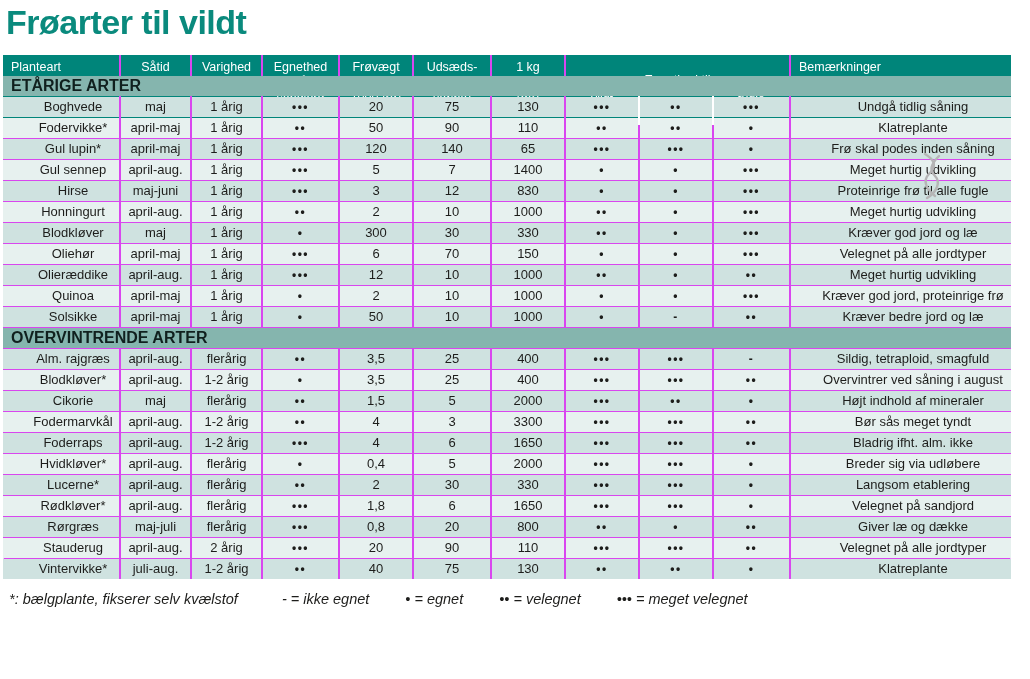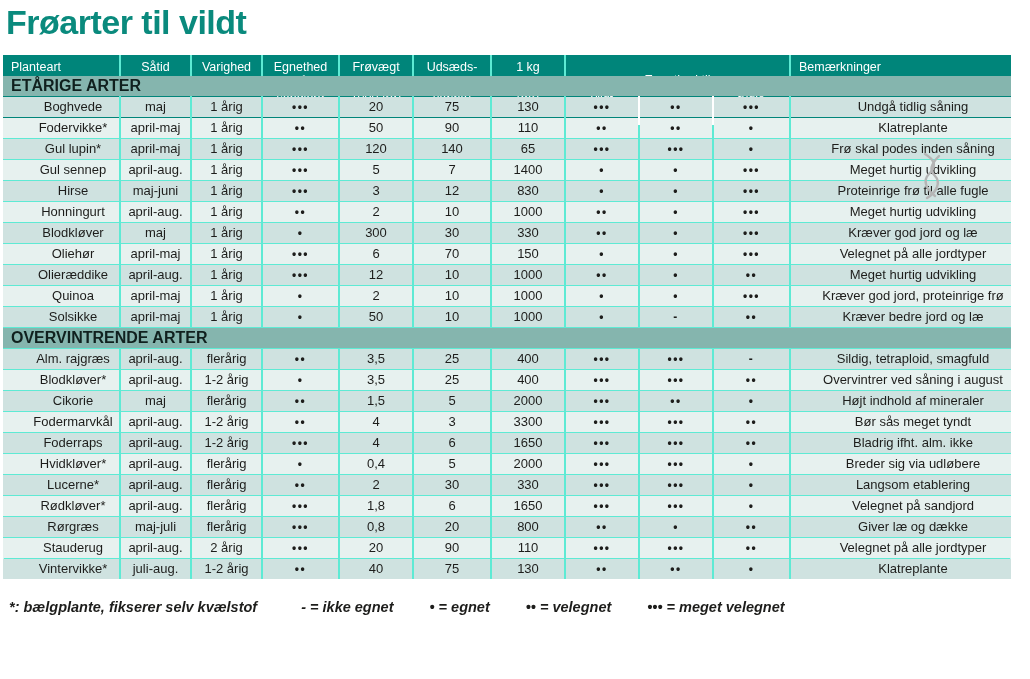--- a/index.html
+++ b/index.html
@@ -5,21 +5,21 @@
   * { margin:0; padding:0; box-sizing:border-box; }
   html,body { width:1030px; height:679px; background:#fff; overflow:hidden;
     font-family:"Liberation Sans","DejaVu Sans",sans-serif; }
   .page { position:relative; width:938px; height:679px; }
 
   .title { font-size:34px; font-weight:bold; color:var(--title,#0a8a7d);
     letter-spacing:-0.5px; padding:3px 0 0 6px; }
 
   .grid { margin:13px 0 0 3px; width:1008px; display:grid;
     grid-template-columns:116px 69px 69px 75px 72px 76px 72px 72px 72px 75px 1fr;
-    gap:1px 2px; grid-auto-rows:20px; background:#5eead4;border-radius:26px; }
+    gap:1px 2px; grid-auto-rows:20px; background:#d946ef;border-radius:26px; }
 
   .hdr { grid-row:1; height:70px; background:var(--header-bg,#00857a); color:#fff;
     font-size:12.5px; line-height:1.22; text-align:center; padding-top:5px;
     white-space:pre-line; }
   .hdr.left { text-align:left; padding-left:8px; }
   .hdr-group { grid-row:1; grid-column:8 / 11; height:70px;
     background:var(--header-bg,#00857a); color:#fff; font-size:12.5px;
     display:flex; flex-direction:column; padding:0; }
   .group-title { text-align:center; padding-top:18px; height:21px; }
   .subrow { flex:1; display:flex; }
@@ -32,22 +32,22 @@
     background:var(--section-bg,#85b5ae); color:#10201e; font-weight:bold;
     font-size:16px; padding-left:8px; }
 
   .cell { height:20px; line-height:20px; font-size:13px; text-align:center;
     color:#1d1d1b; overflow:hidden; white-space:nowrap; }
   .cell.dark { background:var(--row-dark,#cfe2e0); }
   .cell.light { background:var(--row-light,#e7f1ef); }
   .cell.left { text-align:center; padding-left:24px; }
   .cell.dots { letter-spacing:1.5px; font-weight:bold; font-size:12px; }
 
-  .footer { margin:20px 0 0 9px; font-style:italic; font-size:14.5px;
-    color:#1d1d1b; display:flex; align-items:flex-end;font-weight:bold; }
+  .footer { margin:12px 0 0 9px; font-style:italic; font-size:14.5px;
+    color:#1d1d1b; display:flex; align-items:flex-end; }
   .footer .note { margin-right:44px; }
   .footer .leg { margin-right:36px; }
   .footer .leg:last-child { margin-right:0; }
 
   .edge-mark { position:absolute; right:-5px; top:150px; width:22px; height:52px;
     color:#b5b5b5; }
 </style>
 </head>
 <body>
 

